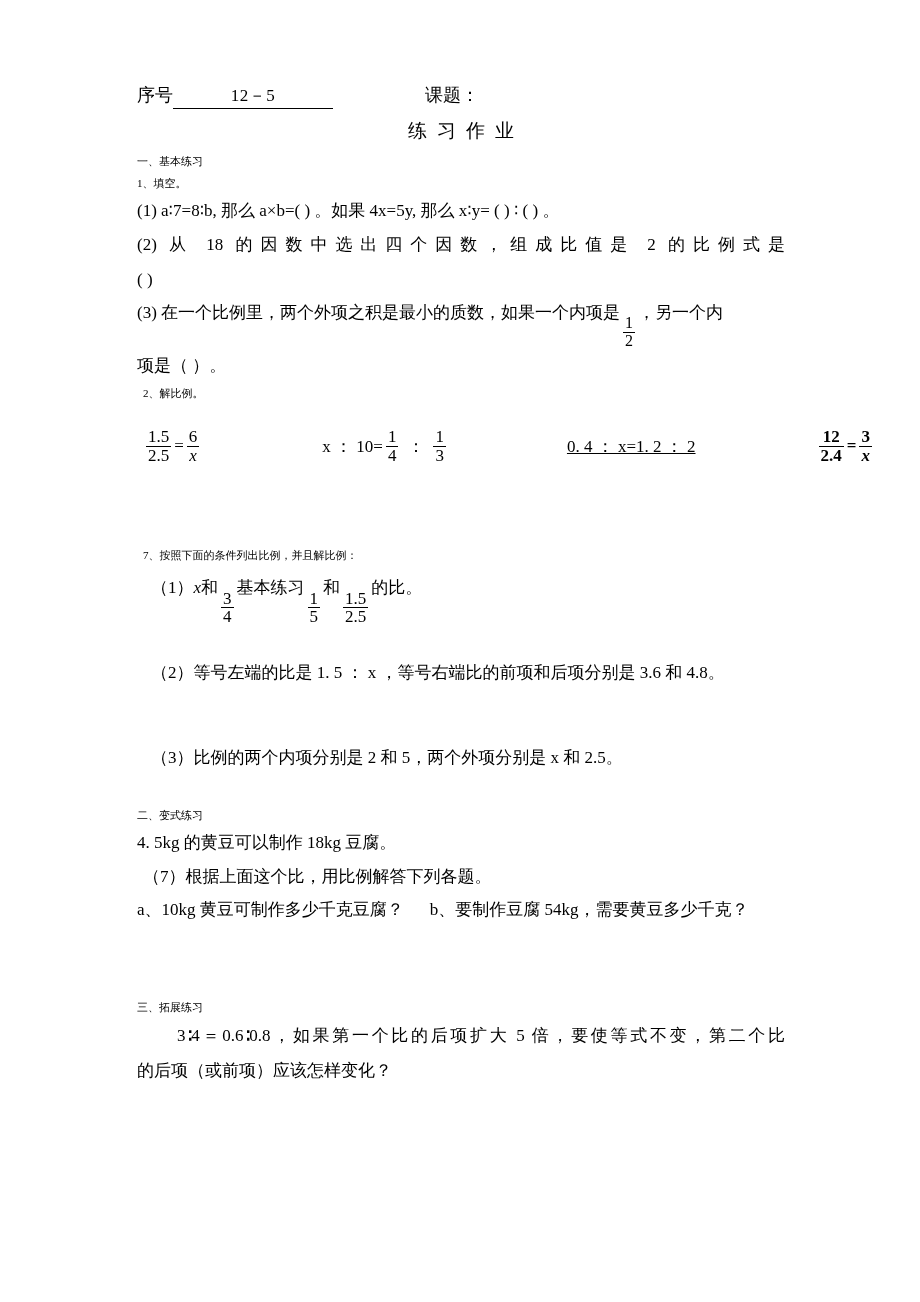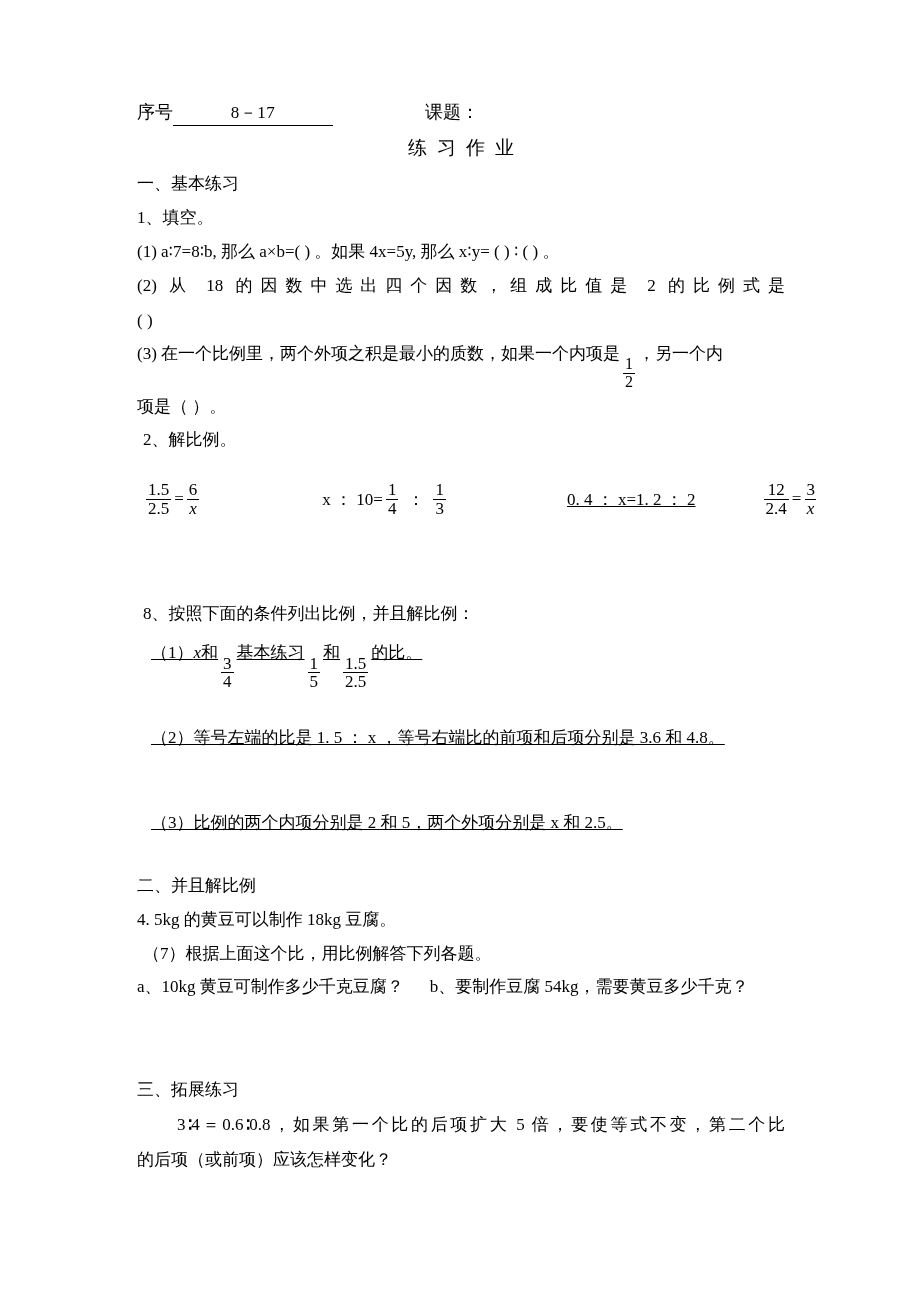--- a/index.html
+++ b/index.html
@@ -14,21 +14,21 @@
   .page {
     position: relative;
     width: 920px;
     height: 1302px;
     background: #ffffff;
     overflow: hidden;
   }
   .content {
     position: absolute;
     left: 137px;
-    top: 100px;
+    top: 83px;
     width: 648px;
   }
   
   .header-row {
     display: flex;
     align-items: baseline;
     font-size: 18px;
     height: 30px;
   }
   .hdr-label { white-space: nowrap; }
@@ -52,26 +52,26 @@
     margin-bottom: 6px;
   }
   
   .p {
     font-size: 17px;
     line-height: 1.95;
     margin: 0;
     white-space: nowrap;
   }
   .sec-head {
-    font-size: 17px;
+    font-size: 11px;
     line-height: 2.0;
     margin: 0;
   }
   .indent1 { padding-left: 6px; }
-  .indent2 { padding-left: 14px; text-decoration: underline; }
+  .indent2 { padding-left: 14px; }
   .indent3 { padding-left: 40px; }
   .justify {
     text-align: justify;
     text-align-last: justify;
     white-space: normal;
     line-height: 2.1;
   }
   
   .frac {
     display: inline-flex;
@@ -98,35 +98,35 @@
     height: 56px;
   }
   .eq {
     display: flex;
     align-items: center;
     white-space: nowrap;
   }
   .eq-1 { margin-left: 6px; }
   .eq-2 { margin-left: 120px; }
   .eq-3 { margin-left: 118px; text-decoration: underline; }
-  .eq-4 { margin-left: 65px; }
+  .eq-4 { margin-left: 120px; font-weight: bold; }
   .sp { display: inline-block; width: 6px; }
   .gap-md { height: 30px; }
   .gap-lg { height: 52px; }
   .gap-xl { height: 70px; }
 </style>
 </head>
 <body>
 
 <div class="page">
   <div class="content">
 
     <div class="header-row">
       <span class="hdr-label">序号</span>
-      <span class="hdr-fill seq-fill">8－17</span>
+      <span class="hdr-fill seq-fill">12－5</span>
       <span class="hdr-gap"></span>
       <span class="hdr-label">课题：</span>
     </div>
 
     <div class="title-line">练习作业</div>
 
     <div class="sec-head">一、基本练习</div>
     <div class="sec-head">1、填空。</div>
 
     <div class="p">(1) a∶7=8∶b, 那么 a×b=(                ) 。如果 4x=5y, 那么 x∶y= (      ) ∶ (      ) 。</div>
@@ -186,21 +186,21 @@
         <span class="frac big">
           <span class="num">3</span>
           <span class="den ital">x</span>
         </span>
       </div>
 
     </div>
 
     <div class="gap-xl"></div>
 
-    <div class="sec-head indent1">8、按照下面的条件列出比例，并且解比例：</div>
+    <div class="sec-head indent1">7、按照下面的条件列出比例，并且解比例：</div>
 
     <div class="p indent2" style="line-height:2.6">
       <span>（1）</span><span class="ital">x</span><span>和</span><span class="frac big">
           <span class="num">3</span>
           <span class="den">4</span>
         </span><span>基本练习</span><span class="frac big">
           <span class="num">1</span>
           <span class="den">5</span>
         </span><span>和</span><span class="frac big">
           <span class="num">1.5</span>
@@ -211,21 +211,21 @@
     <div class="gap-md"></div>
 
     <div class="p indent2">（2）等号左端的比是 1. 5 ： x ，等号右端比的前项和后项分别是 3.6 和 4.8。</div>
 
     <div class="gap-lg"></div>
 
     <div class="p indent2">（3）比例的两个内项分别是 2 和 5，两个外项分别是 x 和 2.5。</div>
 
     <div class="gap-md"></div>
 
-    <div class="sec-head">二、并且解比例</div>
+    <div class="sec-head">二、变式练习</div>
     <div class="p">4. 5kg 的黄豆可以制作 18kg 豆腐。</div>
     <div class="p indent1">（7）根据上面这个比，用比例解答下列各题。</div>
     <div class="p">
       <span>a、10kg 黄豆可制作多少千克豆腐？</span><span style="display:inline-block;width:26px"></span><span>b、要制作豆腐 54kg，需要黄豆多少千克？</span>
     </div>
 
     <div class="gap-xl"></div>
 
     <div class="sec-head">三、拓展练习</div>
     <div class="p indent3 justify">3∶4＝0.6∶0.8，如果第一个比的后项扩大 5 倍，要使等式不变，第二个比</div>

